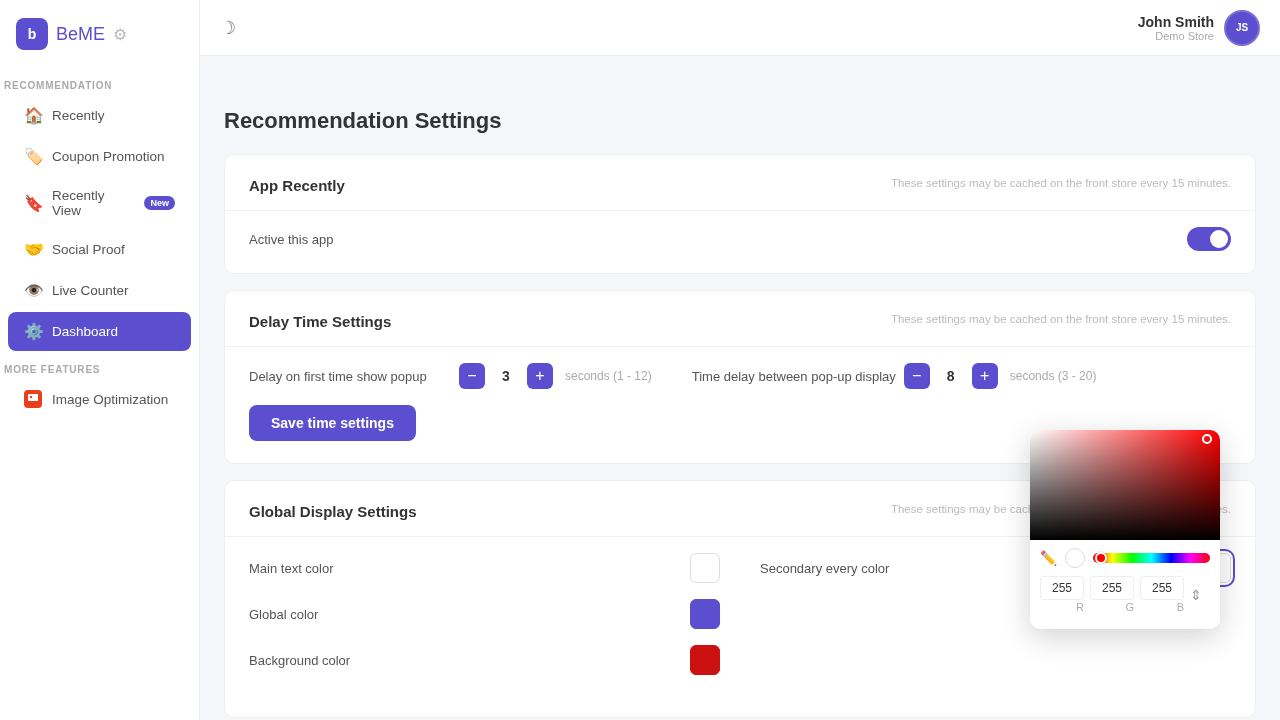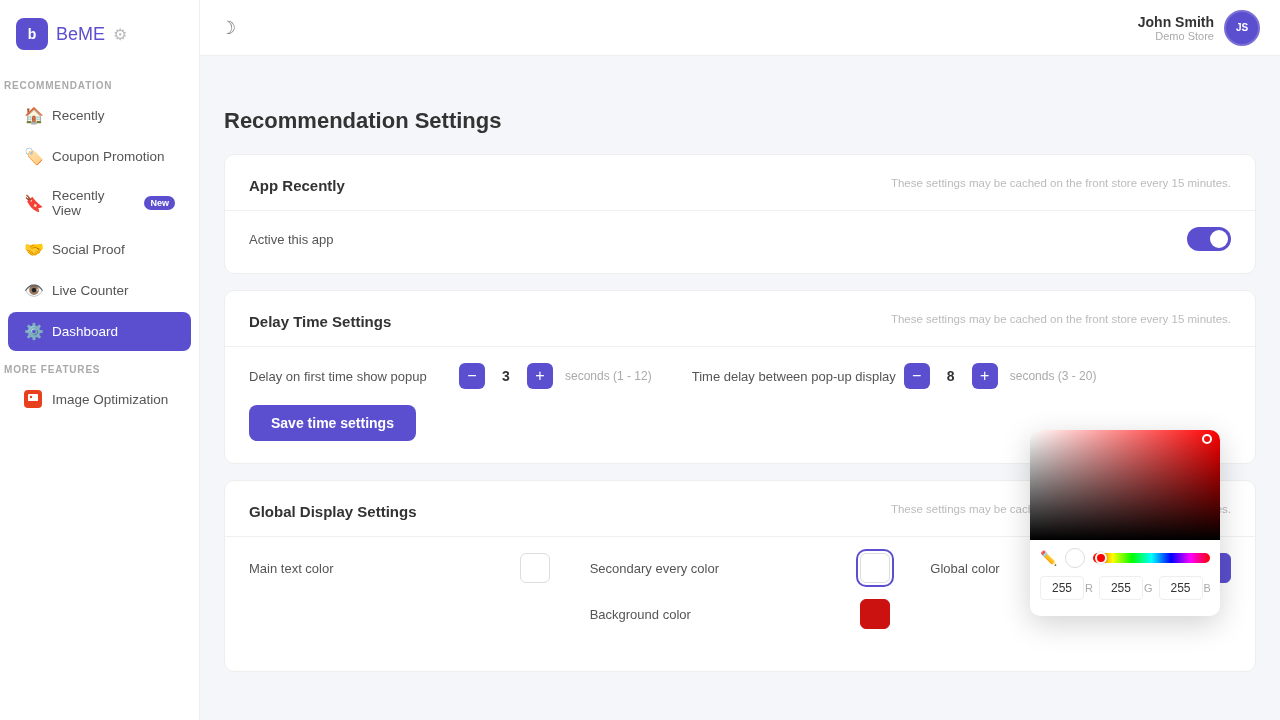--- a/index.html
+++ b/index.html
@@ -236,21 +236,21 @@
       padding: 10px 22px;
       font-size: 14px;
       font-weight: 600;
       cursor: pointer;
       margin-top: 16px;
     }
 
     
     .color-grid {
       display: grid;
-      grid-template-columns: 1fr 1fr 1fr;
+      grid-template-columns: 1fr 1fr;
       gap: 16px 40px;
       margin-bottom: 20px;
     }
     .color-row {
       display: flex;
       align-items: center;
       justify-content: space-between;
     }
     .color-label { font-size: 13px; color: #555; }
     .color-swatch {
@@ -354,22 +354,22 @@
       color: #333;
       outline: none;
     }
     .picker-label {
       font-size: 11px;
       color: #aaa;
       text-align: center;
     }
     .picker-input-group {
       display: flex;
-      flex-direction: row;
-      align-items: center;
+      flex-direction: column;
+      align-items: flex-end;
       gap: 1px;
     }
     .picker-arrows {
       font-size: 14px;
       color: #999;
       cursor: pointer;
     }
 
     .gear-icon { font-size: 16px; color: #bbb; cursor: pointer; }
   </style>

